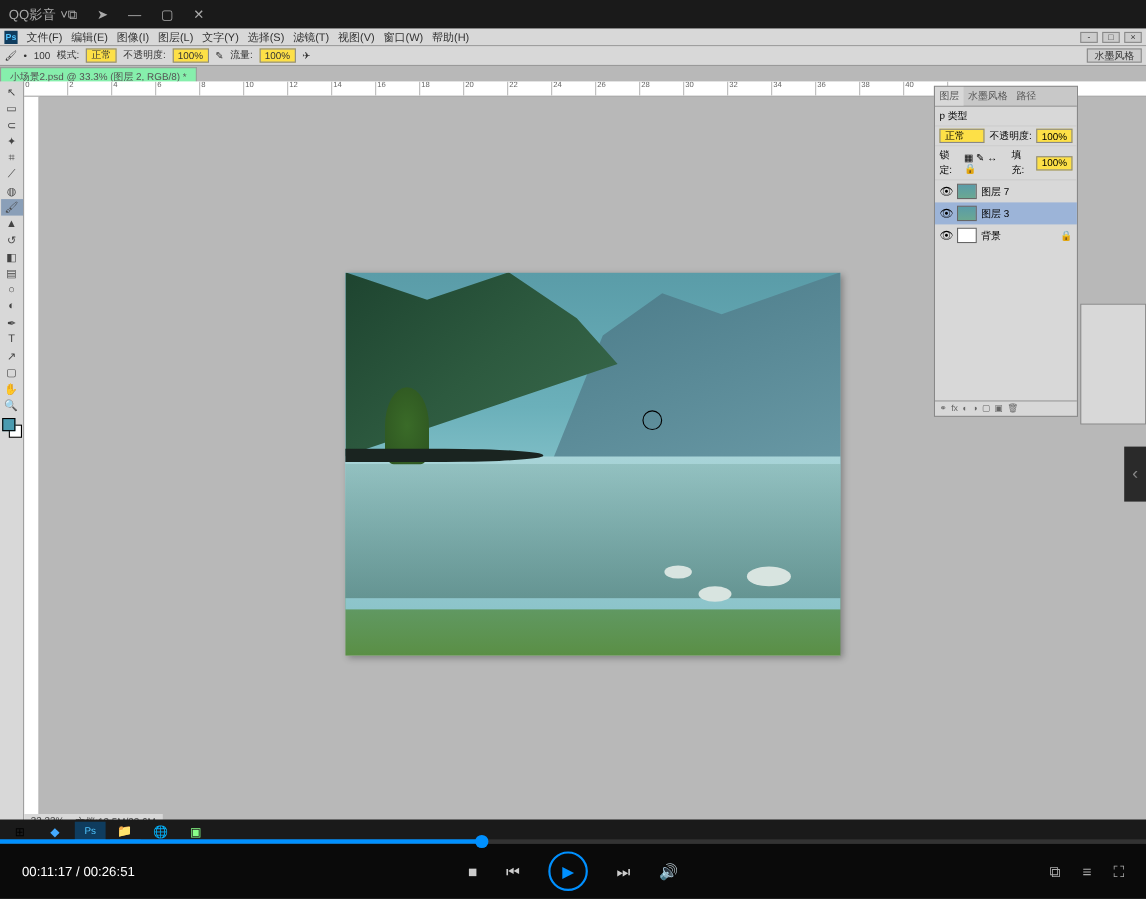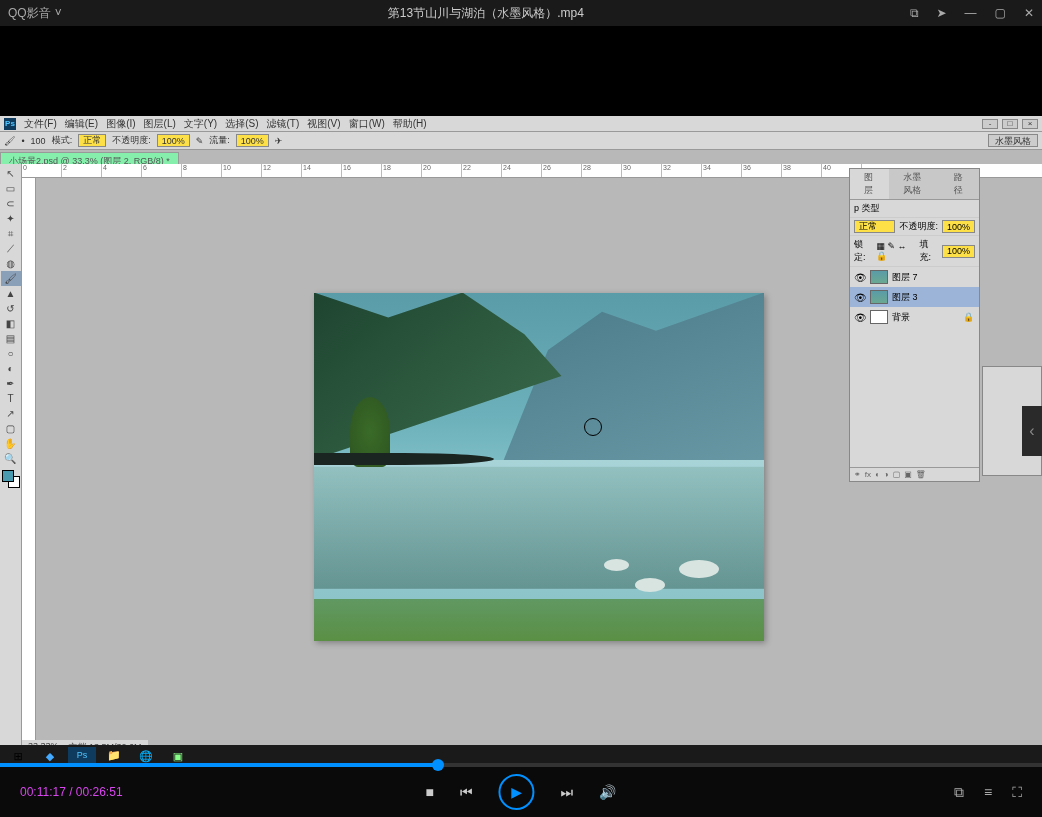--- a/index.html
+++ b/index.html
@@ -2,21 +2,21 @@
 <html><head>
 <meta charset="utf-8">
 <style>
 *{margin:0;padding:0;box-sizing:border-box;font-family:"Microsoft YaHei",sans-serif}
 body{width:1042px;height:817px;background:#000;overflow:hidden;position:relative}
 .titlebar{height:26px;background:#1a1a1a;display:flex;align-items:center;color:#aaa;font-size:12px;padding:0 8px}
 .app-name{display:flex;align-items:center;gap:4px}
 .title-center{flex:1;text-align:center;color:#ccc}
 .title-btns{display:flex;gap:18px}
 .title-btns span{cursor:pointer}
-.video-area{height:741px;background:#000;position:relative;display:flex;flex-direction:column}
+.video-area{height:741px;background:#000;position:relative;display:flex;flex-direction:row}
 .video-top-black{height:90px;background:#000}
 .ps-window{flex:1;position:relative;background:#b8b8b8}
 .ps-menubar{height:16px;background:#d8d8d8;display:flex;align-items:center;font-size:10px;color:#333;padding:0 4px;gap:8px;border-bottom:1px solid #999}
 .ps-logo{width:12px;height:12px;background:#0f3c5e;color:#4fc4ff;font-size:8px;font-weight:bold;display:flex;align-items:center;justify-content:center}
 .ps-winbtns{margin-left:auto;display:flex;gap:4px}
 .ps-winbtns i{width:16px;height:10px;background:#ccc;border:1px solid #888;font-size:8px;display:flex;align-items:center;justify-content:center;font-style:normal}
 .ps-options{height:18px;background:#d8d8d8;border-bottom:1px solid #999;display:flex;align-items:center;font-size:9px;color:#333;padding:0 4px;gap:6px}
 .opt-sel{background:#fde047;border:1px solid #888;padding:0 4px;height:13px;display:flex;align-items:center}
 .opt-right{margin-left:auto;background:#ccc;border:1px solid #888;padding:0 6px;height:13px;font-size:9px}
 .ps-tab{height:14px;background:#86efac;font-size:9px;color:#555;padding:2px 8px;display:inline-block;border:1px solid #999;border-bottom:none}
@@ -41,55 +41,54 @@
 .reflect{position:absolute;top:50%;left:0;right:0;height:35%;background:linear-gradient(180deg,rgba(60,100,90,.5),rgba(100,150,140,.3));transform:scaleY(-1)}
 .rock{position:absolute;background:#d8e4e0;border-radius:50%}
 .r1{bottom:18%;right:10%;width:40px;height:18px}
 .r2{bottom:14%;right:22%;width:30px;height:14px}
 .r3{bottom:20%;right:30%;width:25px;height:12px}
 .shore{position:absolute;top:46%;left:0;width:40%;height:12px;background:#1a2420;border-radius:0 50% 50% 0}
 .cursor-circle{position:absolute;top:36%;left:60%;width:18px;height:18px;border:1px solid #000;border-radius:50%}
 .panels{width:135px;display:flex;flex-direction:column;gap:4px;padding:4px 2px;position:absolute;right:60px;top:48px}
 .panel{background:#d8d8d8;border:1px solid #888;font-size:9px}
 .panel-tabs{display:flex;background:#c8c8c8;border-bottom:1px solid #999}
-.panel-tabs span{padding:2px 14px;font-size:9px;color:#555}
+.panel-tabs span{padding:2px 4px;font-size:9px;color:#555}
 .panel-tabs .act{background:#d8d8d8}
 .panel-row{display:flex;align-items:center;padding:2px 4px;gap:4px;border-bottom:1px solid #ccc}
 .layer{display:flex;align-items:center;padding:3px 4px;gap:4px;font-size:9px}
 .layer.sel{background:#9cb4d8}
 .layer-eye{width:12px;font-size:10px}
 .layer-thumb{width:18px;height:14px;background:linear-gradient(#5a9ca8,#6ba892);border:1px solid #666}
 .layer-bg .layer-thumb{background:#fff}
 .panel-foot{display:flex;gap:4px;padding:2px 4px;border-top:1px solid #999;font-size:8px;color:#666}
 .mini-panel{position:absolute;right:0;top:250px;width:60px;height:110px;background:#d8d8d8;border:1px solid #888}
 .status-bar{position:absolute;bottom:12px;left:22px;font-size:9px;color:#444;background:#d8d8d8;padding:1px 6px;display:flex;gap:10px}
 .subtitle{position:absolute;bottom:16px;left:50%;transform:translateX(-50%);color:#fff;font-size:20px;text-shadow:1px 1px 3px #000;z-index:5}
 .taskbar{height:22px;background:#1a1a1a;display:flex;align-items:center;padding:0 4px;gap:4px;position:absolute;bottom:0;left:0;right:0}
 .tb-item{width:28px;height:18px;display:flex;align-items:center;justify-content:center;font-size:11px}
 .tb-item.act{border-bottom:2px solid #4af}
 .side-collapse{position:absolute;right:0;top:380px;width:20px;height:50px;background:#2a2a2a;color:#888;display:flex;align-items:center;justify-content:center;z-index:10}
 .controls{height:50px;background:#0a0a0a;display:flex;align-items:center;padding:0 20px;position:relative}
 .progress{position:absolute;top:-4px;left:0;right:0;height:4px;background:#333}
 .progress-fill{height:100%;width:42%;background:#0090ff;position:relative}
 .progress-thumb{position:absolute;right:-6px;top:-4px;width:12px;height:12px;border-radius:50%;background:#0090ff}
-.time{color:#d946ef;font-size:12px}
+.time{color:#ffffff;font-size:12px}
 .ctrl-center{position:absolute;left:50%;transform:translateX(-50%);display:flex;align-items:center;gap:26px;color:#ccc}
 .ctrl-btn{font-size:14px;cursor:pointer}
 .play-btn{width:36px;height:36px;border:2px solid #0090ff;border-radius:50%;display:flex;align-items:center;justify-content:center;color:#0090ff;font-size:14px}
 .ctrl-right{margin-left:auto;display:flex;gap:20px;color:#aaa;font-size:14px}
 </style>
 </head>
 <body>
 
 <div class="titlebar">
   <span class="app-name">
       <span>QQ影音</span> 
       <span>˅</span>
     </span>
-  <span class="title-center">第13节山川与湖泊（水墨风格）.mp4</span>
   <span class="title-btns">
     <span>⧉</span>
     <span>➤</span>
     <span>—</span>
     <span>▢</span>
     <span>✕</span>
   </span>
 </div>
 
 <div class="video-area">

